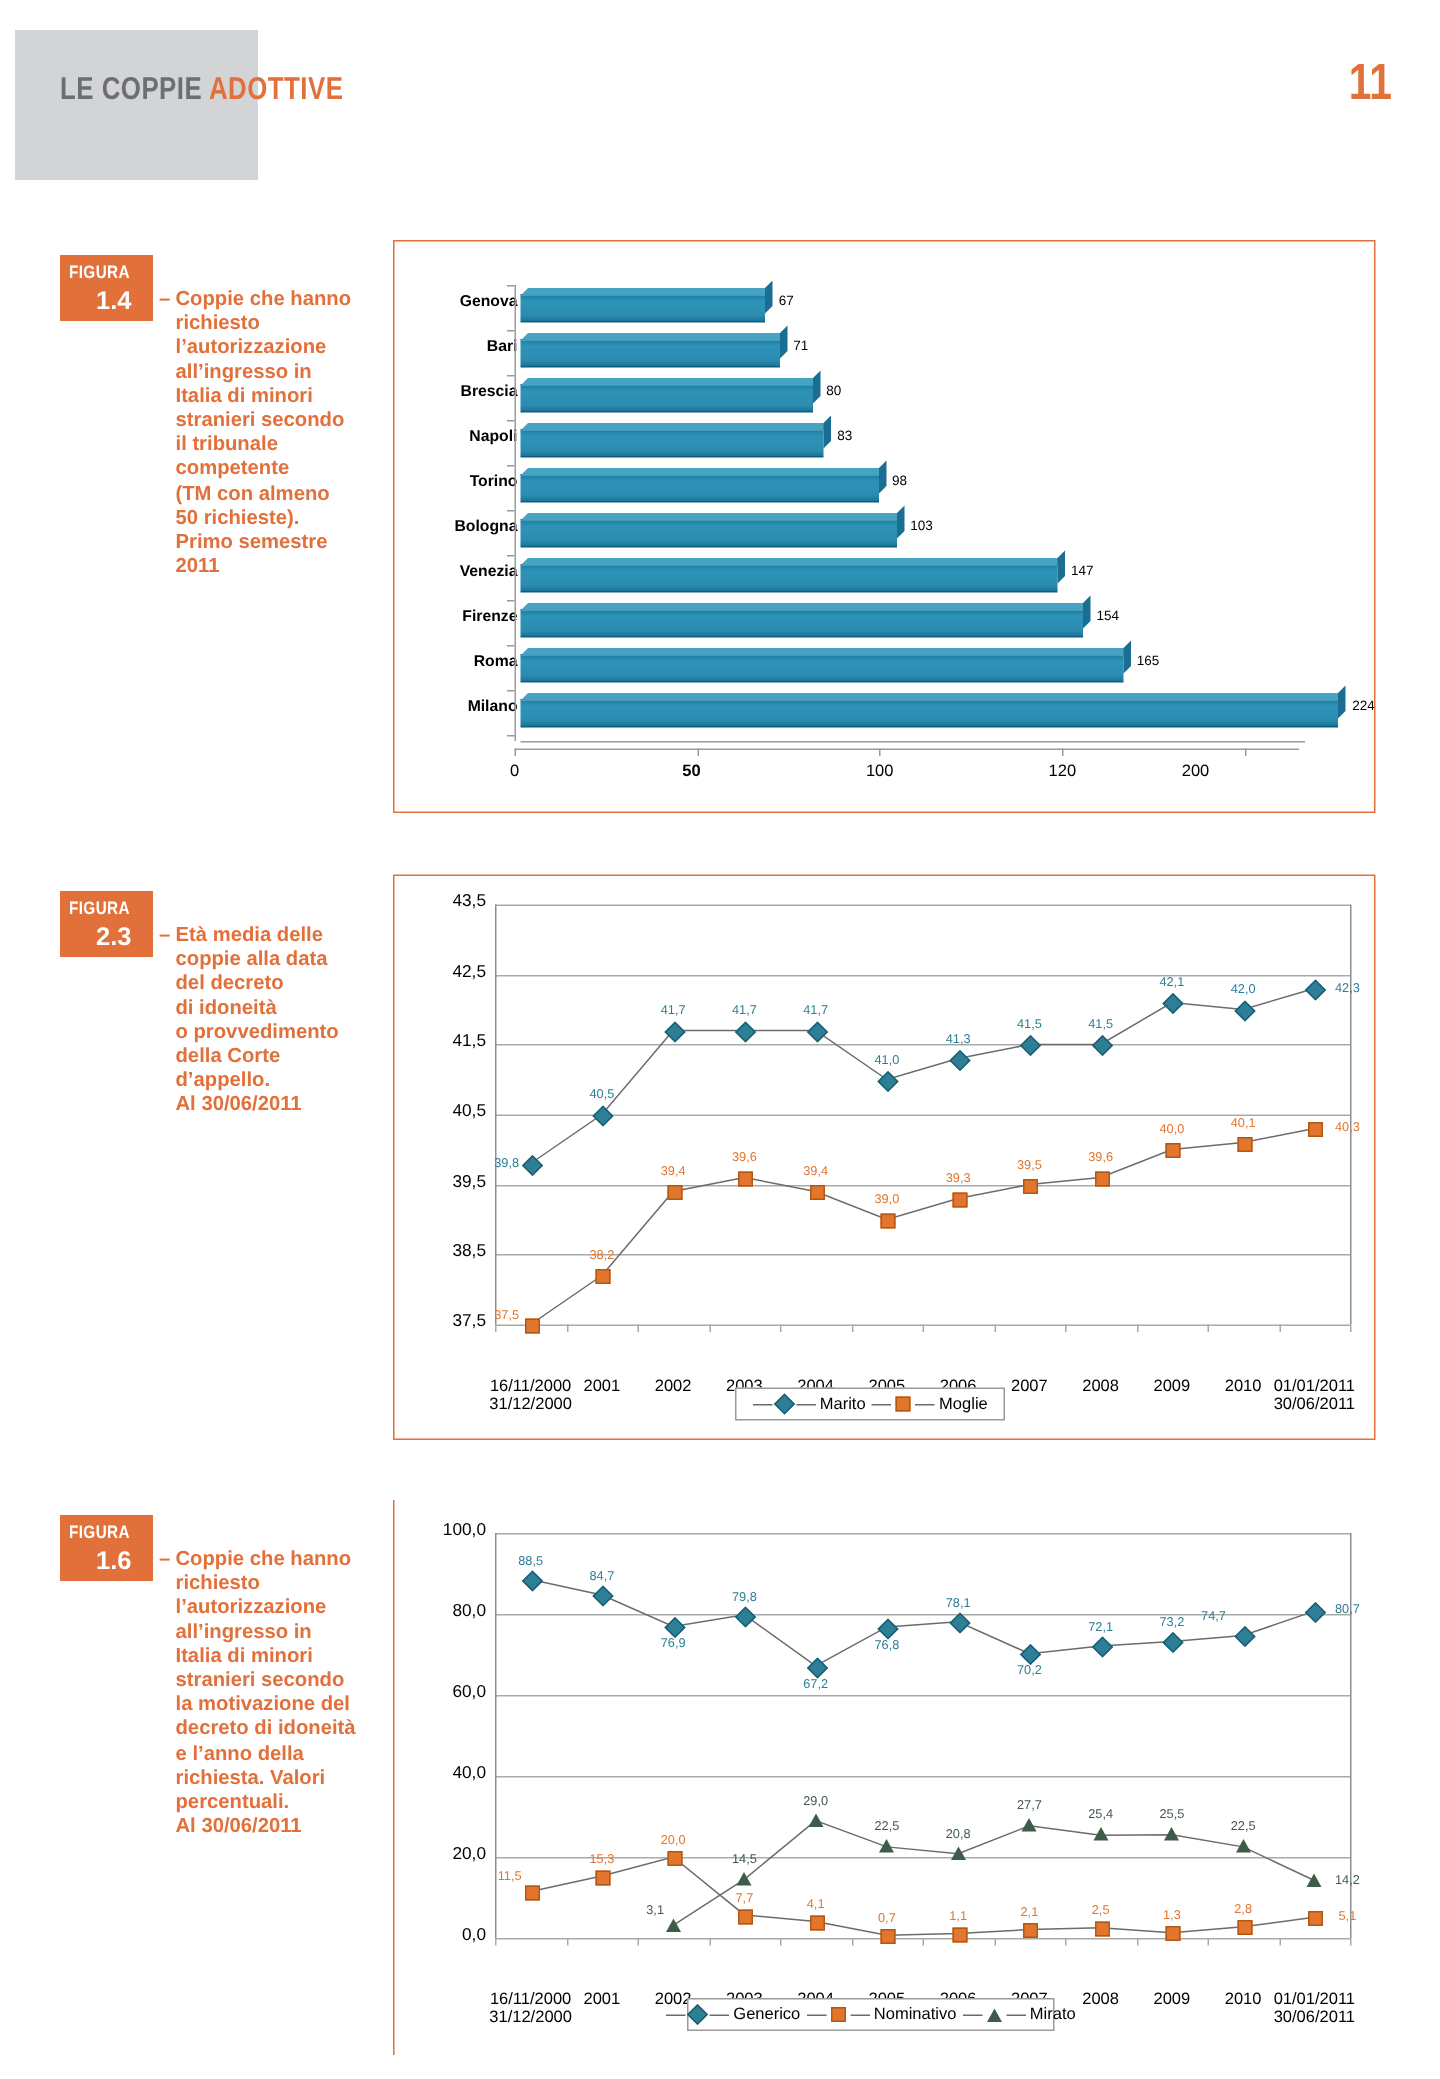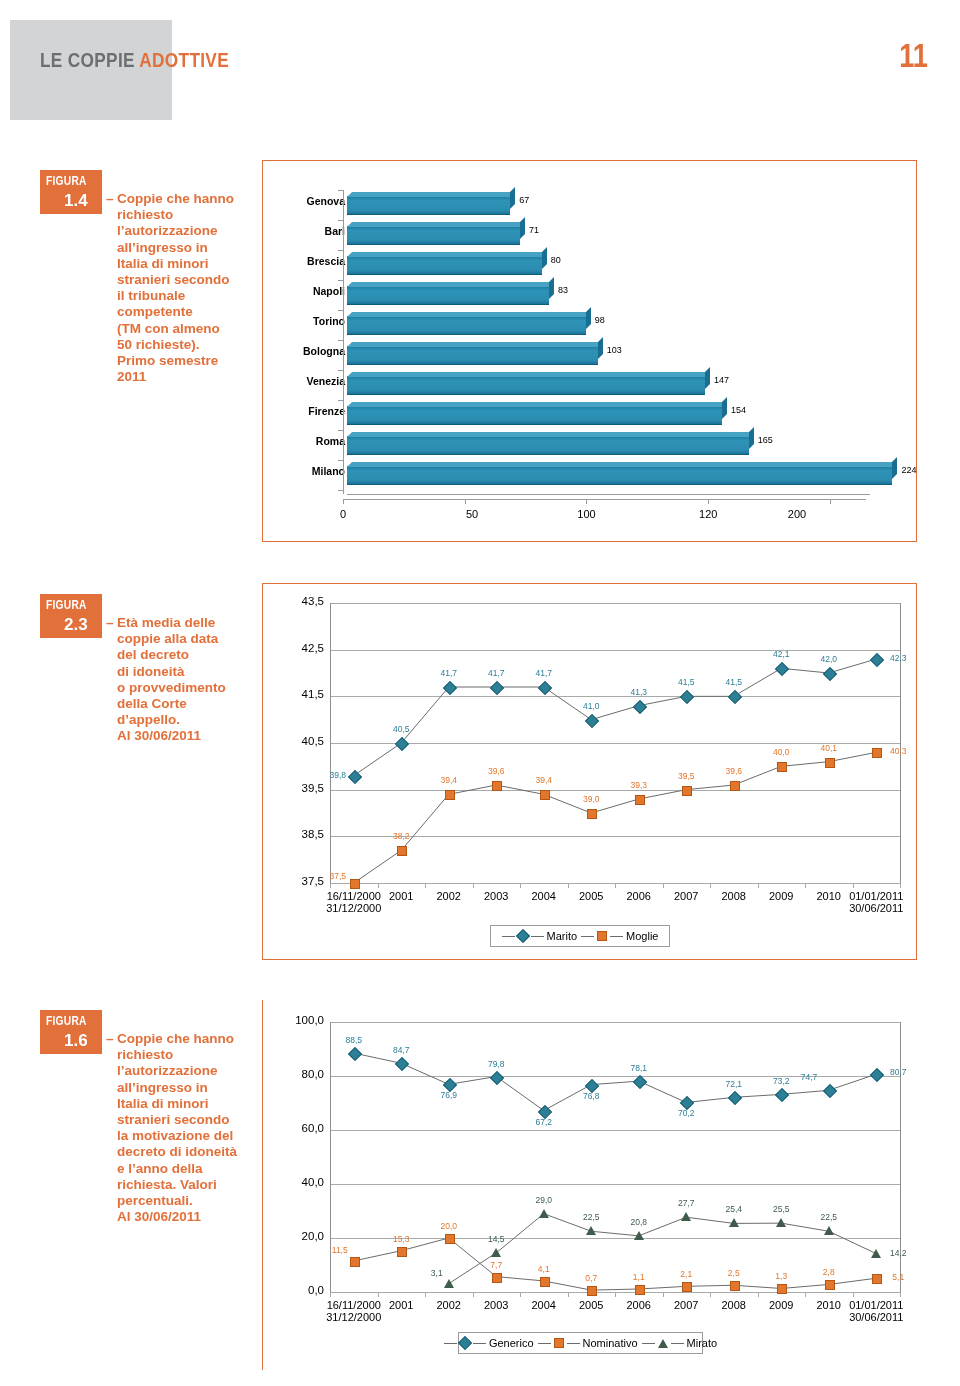--- a/index.html
+++ b/index.html
@@ -47,21 +47,21 @@
   .bc-axisline{position:absolute;background:#9a9a9a;}
   .bc-xlab{position:absolute;font-size:11px;color:#000;text-align:center;
      font-family:"Liberation Sans Narrow","Liberation Sans",sans-serif;}
 
   
   .lc-grid{position:absolute;height:1px;background:#a9a9a9;}
   .lc-vaxis{position:absolute;width:1px;background:#8d8d8d;}
   .lc-ylab{position:absolute;font-size:11.5px;color:#000;text-align:right;
      font-family:"Liberation Sans Narrow","Liberation Sans",sans-serif;}
   .lc-xlab{position:absolute;font-size:11px;color:#000;text-align:center;white-space:pre-line;line-height:12px;
-     font-family:"Liberation Sans Narrow","Liberation Sans",sans-serif;}
+     font-family:"Liberation Sans Narrow","Liberation Sans",sans-serif;margin-top:28px;}
   .lc-dlab{position:absolute;font-size:8.5px;text-align:center;white-space:nowrap;
      font-family:"Liberation Sans Narrow","Liberation Sans",sans-serif;}
   .legend{position:absolute;border:1px solid #9a9a9a;background:#fff;height:22px;
      display:flex;align-items:center;justify-content:center;gap:4px;padding:0 8px;box-sizing:border-box;}
   .lg-item{display:flex;align-items:center;gap:3px;font-size:11px;color:#000;
      font-family:"Liberation Sans Narrow","Liberation Sans",sans-serif;}
   .lg-line{width:13px;height:1px;background:#6b6b6b;}
   .mk-d{width:8px;height:8px;background:#2d7f96;transform:rotate(45deg);border:1px solid #1a5f73;}
   .mk-s{width:8px;height:8px;background:#e2762c;border:1px solid #b35715;}
   .mk-t{width:0;height:0;border-left:5px solid transparent;border-right:5px solid transparent;border-bottom:9px solid #3f5c4a;}
@@ -156,21 +156,21 @@
     <div class="bc-axisline" style="left:338px;top:370px;width:5px;height:1px;"></div>
     <div class="bc-axisline" style="left:338px;top:400px;width:5px;height:1px;"></div>
     <div class="bc-axisline" style="left:338px;top:430px;width:5px;height:1px;"></div>
     <div class="bc-axisline" style="left:338px;top:460px;width:5px;height:1px;"></div>
     <div class="bc-axisline" style="left:338px;top:490px;width:5px;height:1px;"></div>
     <div class="bc-axisline" style="left:347px;top:494px;width:523px;height:1px;"></div>
     <div class="bc-axisline" style="left:343px;top:499px;width:523px;height:1px;"></div>
     <div class="bc-axisline" style="left:343px;top:499px;width:1px;height:5px;"></div>
     <div class="bc-xlab" style="left:318px;top:508px;width:50px;">0</div>
     <div class="bc-axisline" style="left:464.74940898345153px;top:499px;width:1px;height:5px;"></div>
-    <div class="bc-xlab" style="left:447px;top:508px;width:50px;">50</div>
+    <div class="bc-xlab" style="left:436px;top:508px;width:50px;font-weight:bold;">50</div>
     <div class="bc-axisline" style="left:586.4988179669031px;top:499px;width:1px;height:5px;"></div>
     <div class="bc-xlab" style="left:561.4988179669031px;top:508px;width:50px;">100</div>
     <div class="bc-axisline" style="left:708.2482269503546px;top:499px;width:1px;height:5px;"></div>
     <div class="bc-xlab" style="left:683.2482269503546px;top:508px;width:50px;">120</div>
     <div class="bc-axisline" style="left:829.9976359338061px;top:499px;width:1px;height:5px;"></div>
     <div class="bc-xlab" style="left:772px;top:508px;width:50px;">200</div>
   </div>
 
 <div class="figlabel" style="left:40px;top:594px;">
   <span class="w1">FIGURA</span>

